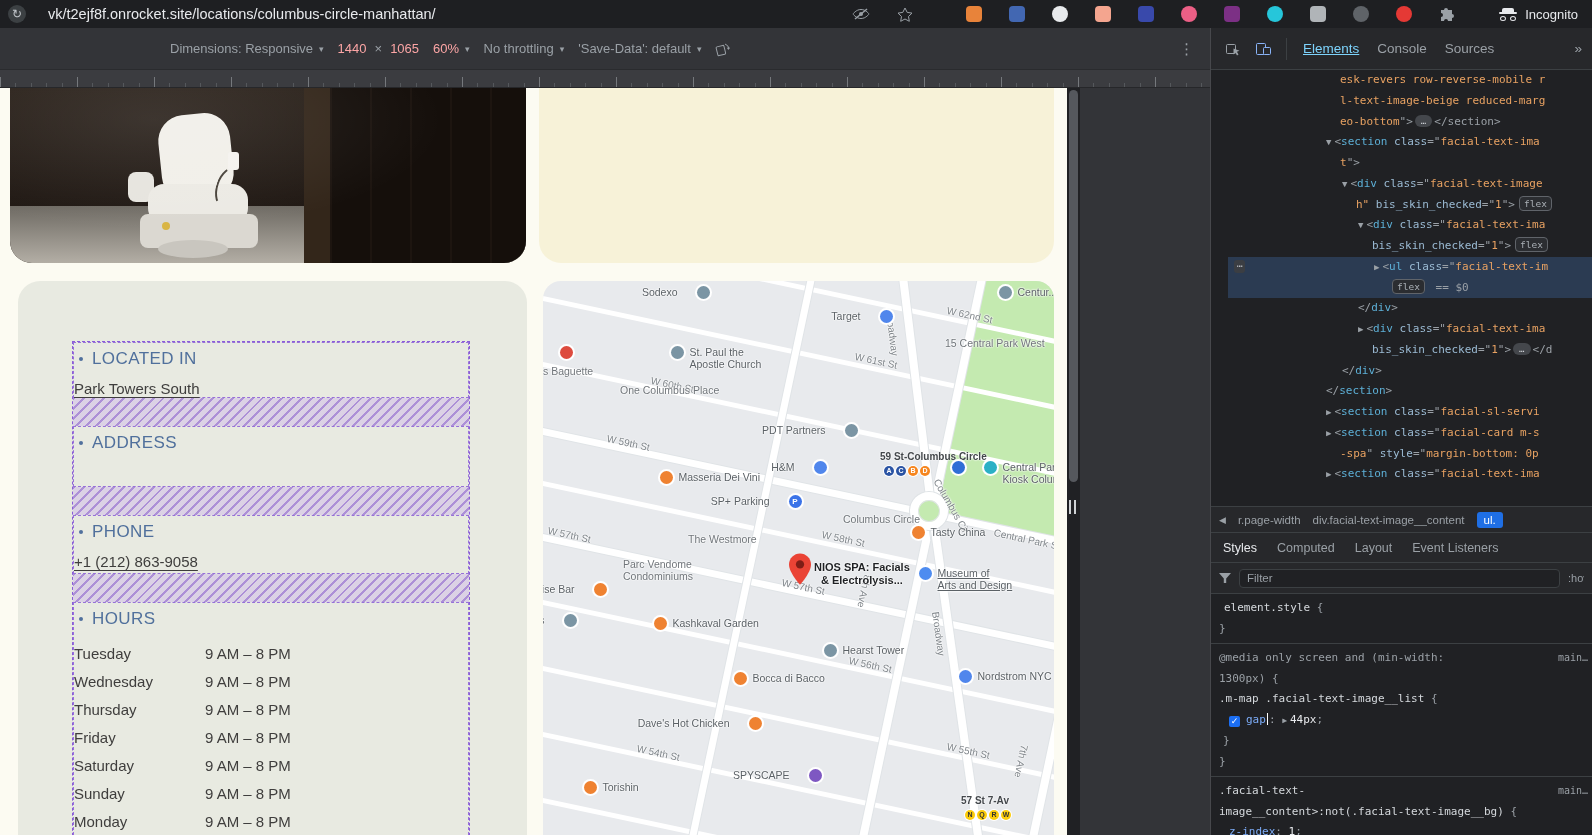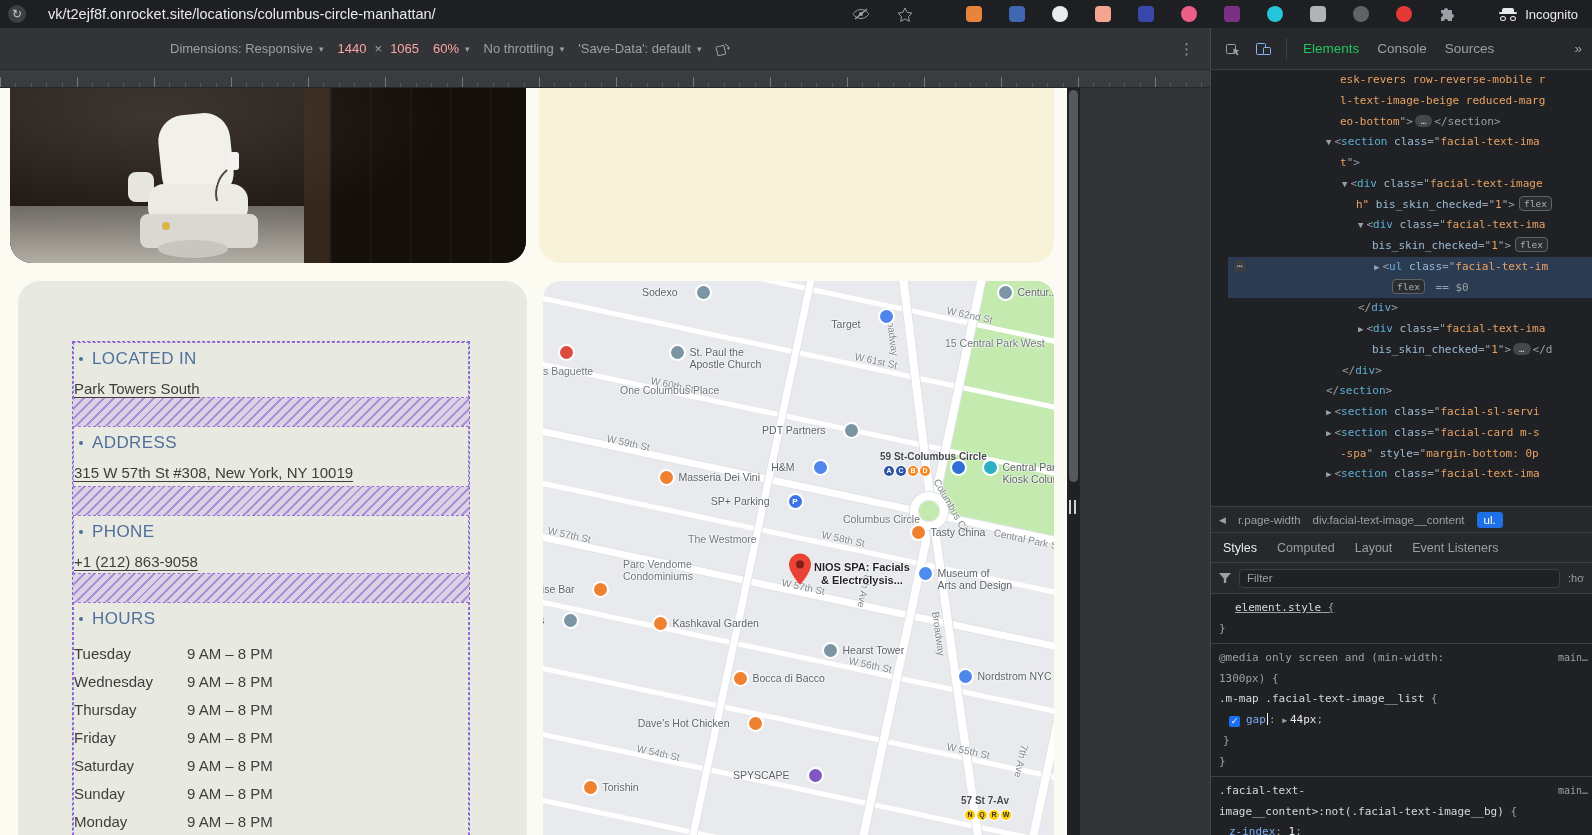--- a/index.html
+++ b/index.html
@@ -81,21 +81,21 @@
   .fitem { border:1px dashed rgba(138,92,216,.85); padding:5px 0 0 0; flex:none; }
   .gap-hatch { height:28px; flex:none;
     background:repeating-linear-gradient(135deg, rgba(124,70,206,.55) 0 2px, rgba(186,146,240,.28) 2px 7px); }
   .ih { position:relative; color:#50709c; font-size:17px; letter-spacing:.4px; font-weight:500;
     padding-left:18px; line-height:22px; }
   .ih:before { content:""; position:absolute; left:5px; top:9px; width:4px; height:4px; border-radius:50%; background:#50709c; }
   .ilink { display:inline-block; color:#3e3d3c; font-size:15px; line-height:20px; margin-top:9px;
     text-decoration:underline; text-underline-offset:3px; }
   .hours-table { margin-top:9px; }
   .hrow { display:flex; align-items:center; height:28px; font-size:15px; color:#3f3e3d; }
-  .hday { width:113px; flex:none; }
+  .hday { width:131px; flex:none; }
 
   
   .map { position:absolute; left:543px; top:193px; width:511px; height:554px; background:#e8eaed;
     border-radius:18px 18px 0 0; overflow:hidden; font-size:10.5px; }
   .park { position:absolute; inset:0; background:#c4eab0;
     clip-path:polygon(434px 0, 511px 0, 511px 258px, 395px 235px); }
   .road { position:absolute; background:#fff; }
   .road.st { left:-80px; width:760px; transform:rotate(12deg); transform-origin:left center; }
   .road.maj { box-shadow:0 0 0 1px #e0e4e7; }
   .road.av { top:-60px; height:780px; transform:rotate(12deg); transform-origin:top left; box-shadow:0 0 0 1px #e0e4e7; }
@@ -120,21 +120,21 @@
   .pin-label { position:absolute; white-space:nowrap; color:#1f2124; font-size:11px; font-weight:bold; line-height:13px;
     text-shadow:0 0 2px #fff,0 0 2px #fff,0 0 2px #fff; }
 
   
   .devtools { position:absolute; left:1210px; top:28px; width:382px; height:807px;
     background:#202124; border-left:1px solid #47484c; color:#9aa0a6; }
   .dt-top { height:42px; background:#27282b; border-bottom:1px solid #3c4043;
     display:flex; align-items:center; gap:14px; padding:0 10px 0 14px; font-size:13.5px; }
   .dt-sep { width:1px; height:22px; background:#3c4043; }
   .dt-tab { color:#9aa0a6; padding:0 2px; }
-  .dt-tab.active { color:#22c55e; }
+  .dt-tab.active { color:#7dd3fc;text-decoration:underline; }
   .dt-more { margin-left:auto; color:#9aa0a6; }
 
   .elements-tree { height:436px; overflow:hidden; font-family:"DejaVu Sans Mono", monospace; font-size:11px;margin-left:17px; }
   .tline { position:relative; height:20.76px; line-height:20.76px; white-space:pre; overflow:hidden; }
   .tline.sel { background:#2b3b52; }
   .tk-a { color:#9aa0a6; font-size:9px; margin-right:3px; }
   .tk-p { color:#9aa0a6; }
   .tk-t { color:#5db0d7; }
   .tk-at { color:#9bbbd4; }
   .tk-v { color:#e8a262; }
@@ -277,21 +277,20 @@
 
         <div class="info-card">
           <div class="flex-rect">
             <div class="fitem" style="height:56px">
               <div class="ih">LOCATED IN</div>
               <a class="ilink">Park Towers South</a>
             </div>
             <div class="gap-hatch"></div>
             <div class="fitem" style="height:61px">
               <div class="ih">ADDRESS</div>
-              <a class="ilink">315 W 57th St #308, New York, NY 10019</a>
             </div>
             <div class="gap-hatch"></div>
             <div class="fitem" style="height:59px">
               <div class="ih">PHONE</div>
               <a class="ilink">+1 (212) 863-9058</a>
             </div>
             <div class="gap-hatch"></div>
             <div class="fitem" style="flex:1">
               <div class="ih">HOURS</div>
               <div class="hours-table">
@@ -372,21 +371,21 @@
                 </div>
               </div>
               <div class="poi" style="left: 455.5px; top: 4.5px;">
                 <div class="poi-dot" style="background: rgb(123, 149, 164);"></div>
                 <div class="poi-label" style="top: 0px; left: 19px;">
                   <div>Centur...</div>
                 </div>
               </div>
               <div class="poi" style="left: 336.5px; top: 28.5px;">
                 <div class="poi-dot" style="background: rgb(80, 134, 236);"></div>
-                <div class="poi-label" style="top: 8px; right: 19px; text-align: right;">
+                <div class="poi-label" style="top: 0px; right: 19px; text-align: right;">
                   <div>Target</div>
                 </div>
               </div>
               <div class="poi" style="left: 16.5px; top: 64.5px;">
                 <div class="poi-dot" style="background: rgb(221, 75, 62);"></div>
               </div>
               <div class="poi" style="left: 0px; top: 84px;">
                 <div class="poi-label plain">
                   <div>s Baguette</div>
                 </div>
@@ -464,21 +463,21 @@
                 </div>
               </div>
               <div class="poi" style="left: 50.5px; top: 301.5px;">
                 <div class="poi-dot" style="background: rgb(239, 130, 49);"></div>
                 <div class="poi-label" style="top: 0px; right: 19px; text-align: right;">
                   <div>Rise Bar</div>
                 </div>
               </div>
               <div class="poi" style="left: 375.5px; top: 285.5px;">
                 <div class="poi-dot" style="background: rgb(78, 140, 240);"></div>
-                <div class="poi-label" style="top: 0px; left: 19px;">
+                <div class="poi-label" style="top: 0px; left: 19px; text-decoration: underline;">
                   <div>Museum of</div>
                   <div>Arts and Design</div>
                 </div>
               </div>
               <div class="poi" style="left: 20.5px; top: 332.5px;">
                 <div class="poi-dot" style="background: rgb(123, 149, 164);"></div>
                 <div class="poi-label" style="top: 0px; right: 19px; text-align: right;">
                   <div>udios</div>
                 </div>
               </div>
@@ -619,21 +618,21 @@
       <span class="stab">Event Listeners</span>
     </div>
 
     <div class="filter-row">
       <span class="funnel"></span>
       <input class="filter-input" placeholder="Filter" style="">
       <span class="hovlbl">:hov</span>
     </div>
 
     <div class="styles-pane">
-        <div class="sline" style="padding-left: 24px; text-decoration: underline;"><span class="sk-se">element.style</span><span class="sk-p"> {</span></div>
+        <div class="sline" style="padding-left: 13px;"><span class="sk-se">element.style</span><span class="sk-p"> {</span></div>
         <div class="sline" style="padding-left: 8px;"><span class="sk-p">}</span></div>
         <div class="sdiv"></div>
         <div class="sline" style="padding-left: 8px;"><span class="sk-p">@media only screen and (min-width:</span><span class="slink">main…</span></div>
         <div class="sline" style="padding-left: 8px;"><span class="sk-p">1300px) {</span></div>
         <div class="sline" style="padding-left: 8px;"><span class="sk-se">.m-map .facial-text-image__list</span><span class="sk-p"> {</span></div>
         <div class="sline" style="padding-left: 18px;"><span class="cbx">✓</span><span class="sk-pr">gap</span><span class="caret"></span><span class="sk-p">: </span><span class="sk-ar">▶</span><span class="sk-va">44px</span><span class="sk-p">;</span></div>
         <div class="sline" style="padding-left: 12px;"><span class="sk-p">}</span></div>
         <div class="sline" style="padding-left: 8px;"><span class="sk-p">}</span></div>
         <div class="sdiv"></div>
         <div class="sline" style="padding-left: 8px;"><span class="sk-se">.facial-text-</span><span class="slink">main…</span></div>

